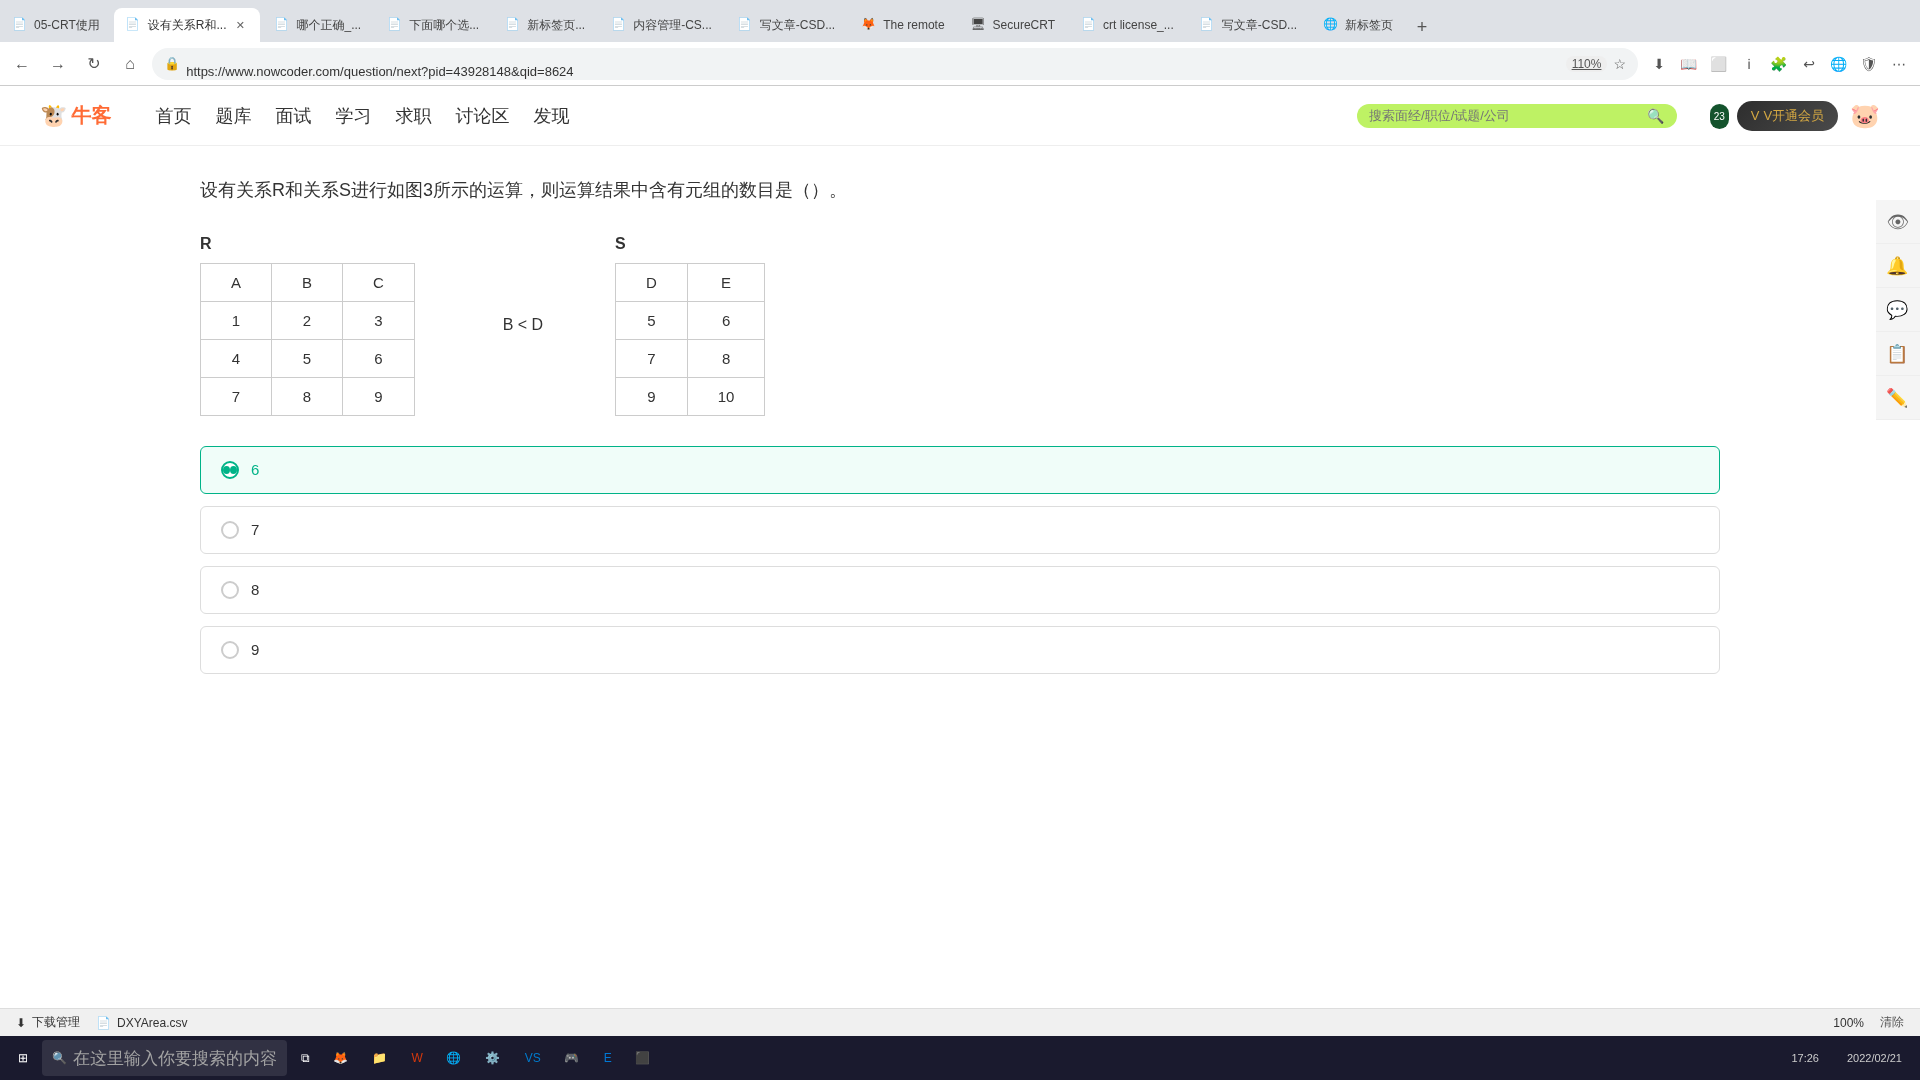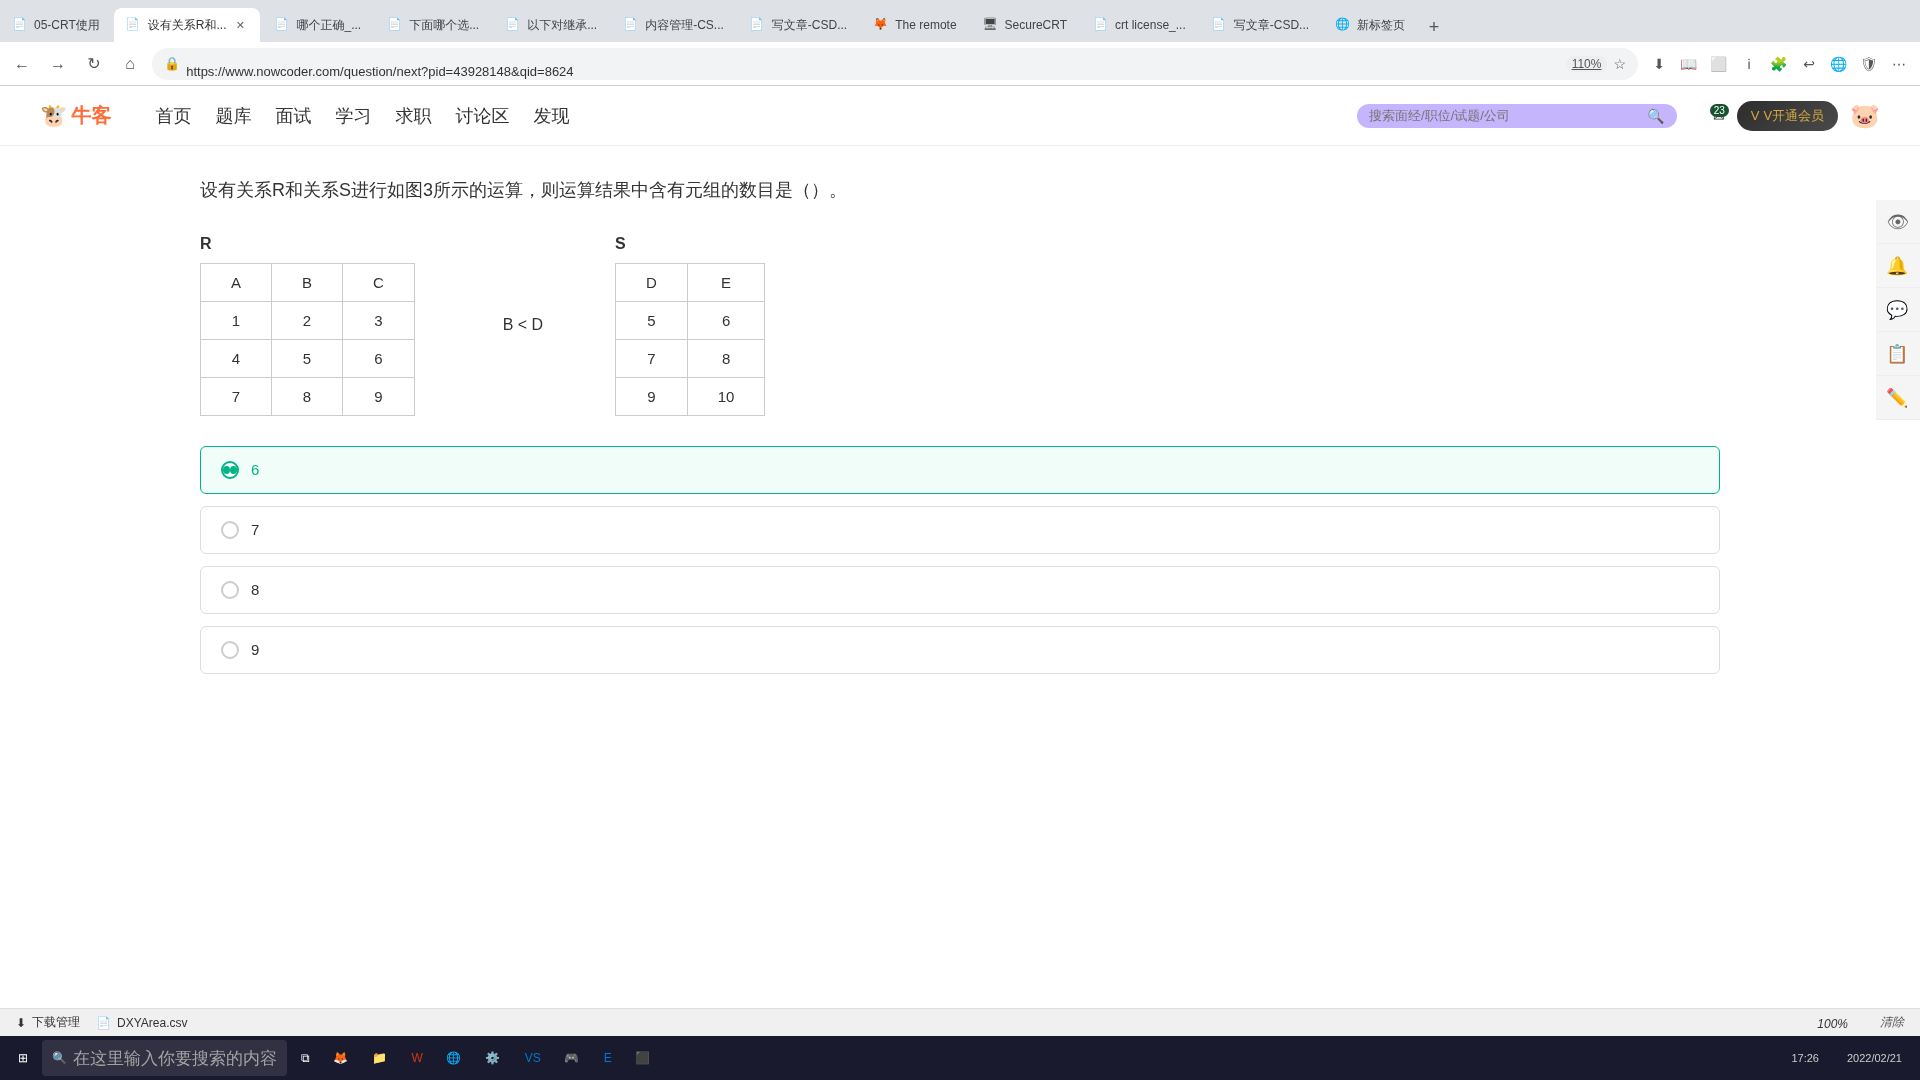--- a/index.html
+++ b/index.html
@@ -24,26 +24,26 @@
     .address-icons { display: flex; gap: 4px; align-items: center; }
     .addr-icon { width: 26px; height: 26px; display: flex; align-items: center; justify-content: center; border-radius: 50%; cursor: pointer; color: #555; font-size: 14px; }
 
     
     .page-content { background: #fff; min-height: 1000px; }
 
     
     .site-nav { display: flex; align-items: center; padding: 0 40px; height: 60px; border-bottom: 1px solid #eee; gap: 24px; }
     .logo { display: flex; align-items: center; gap: 4px; font-size: 20px; font-weight: bold; color: #ff6b35; margin-right: 20px; }
     .nav-item { font-size: 18px; color: #333; cursor: pointer; padding: 4px 0; }
-    .nav-search { flex: 1; max-width: 320px; margin-left: auto; display: flex; align-items: center; background: #c4b5fd; border-radius: 20px; padding: 4px 12px; gap: 8px; }
+    .nav-search { flex: 1; max-width: 320px; margin-left: auto; display: flex; align-items: center; background: #bef264; border-radius: 20px; padding: 4px 12px; gap: 8px; }
     .nav-search input { border: none; background: transparent; font-size: 13px; outline: none; flex: 1; }
     .nav-right { display: flex; align-items: center; gap: 12px; margin-left: 12px; }
     .vip-btn { background: linear-gradient(135deg, #2d2d2d, #4a4a4a); color: #d4a843; border: none; padding: 6px 14px; border-radius: 16px; font-size: 13px; cursor: pointer; display: flex; align-items: center; gap: 4px; }
     .notif-badge { position: relative; }
-    .badge { position: absolute; top: -4px; right: -4px; background: #14532d; color: #fff; border-radius: 10px; font-size: 10px; padding: 1px 4px; }
+    .badge { position: absolute; top: -4px; right: -4px; background: #14532d; color: #fff; border-radius: 10px; font-size: 10px; padding: 7px 4px; }
 
     
     .main-content { padding: 30px 200px; }
     
     .question-text { font-size: 18px; color: #333; margin-bottom: 30px; line-height: 1.6; }
 
     
     .tables-section { display: flex; align-items: flex-start; gap: 0; margin-bottom: 30px; }
     
     .table-label { font-size: 16px; font-weight: bold; margin-bottom: 10px; color: #333; }
@@ -74,21 +74,21 @@
 
     
     .table-left-wrap, .table-right-wrap { display: flex; flex-direction: column; }
     .taskbar { position: fixed; bottom: 0; left: 0; right: 0; height: 44px; background: #1a1a2e; display: flex; align-items: center; padding: 0 8px; gap: 4px; z-index: 200; }
     .taskbar-item { height: 36px; display: flex; align-items: center; padding: 0 10px; border-radius: 4px; cursor: pointer; color: #fff; font-size: 12px; gap: 6px; }
     .start-btn { background: transparent; }
     
     
     .status-bar { position: fixed; bottom: 44px; left: 0; right: 0; height: 28px; background: #f0f0f0; border-top: 1px solid #ddd; display: flex; align-items: center; padding: 0 16px; justify-content: space-between; font-size: 12px; z-index: 150; }
     .status-left { display: flex; align-items: center; gap: 16px; }
-    .status-right { display: flex; align-items: flex-end; gap: 32px; font-style: italic; }
+    .status-right { display: flex; align-items: center; gap: 16px; }
     .download-item { display: flex; align-items: center; gap: 6px; color: #333; }
   </style>
 </head>
 <body>
 
 <div class="browser-chrome">
   <div class="tab-bar">
     <div class="tab">
       <span class="tab-favicon">📄</span>
       <span>05-CRT使用</span>
@@ -101,21 +101,21 @@
     <div class="tab">
       <span class="tab-favicon">📄</span>
       <span>哪个正确_...</span>
     </div>
     <div class="tab">
       <span class="tab-favicon">📄</span>
       <span>下面哪个选...</span>
     </div>
     <div class="tab">
       <span class="tab-favicon">📄</span>
-      <span>以下对继承...</span>
+      <span>新标签页...</span>
     </div>
     <div class="tab">
       <span class="tab-favicon">📄</span>
       <span>内容管理-CS...</span>
     </div>
     <div class="tab">
       <span class="tab-favicon">📄</span>
       <span>写文章-CSD...</span>
     </div>
     <div class="tab">

